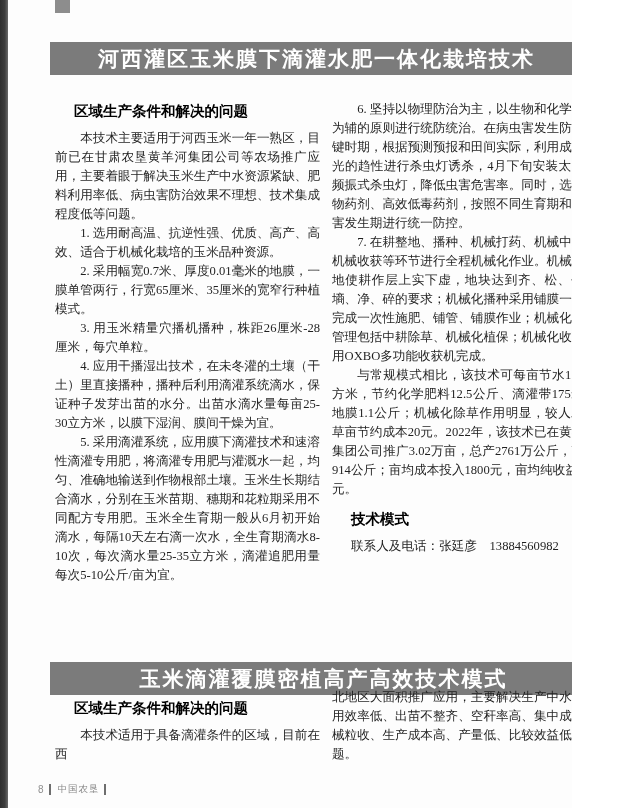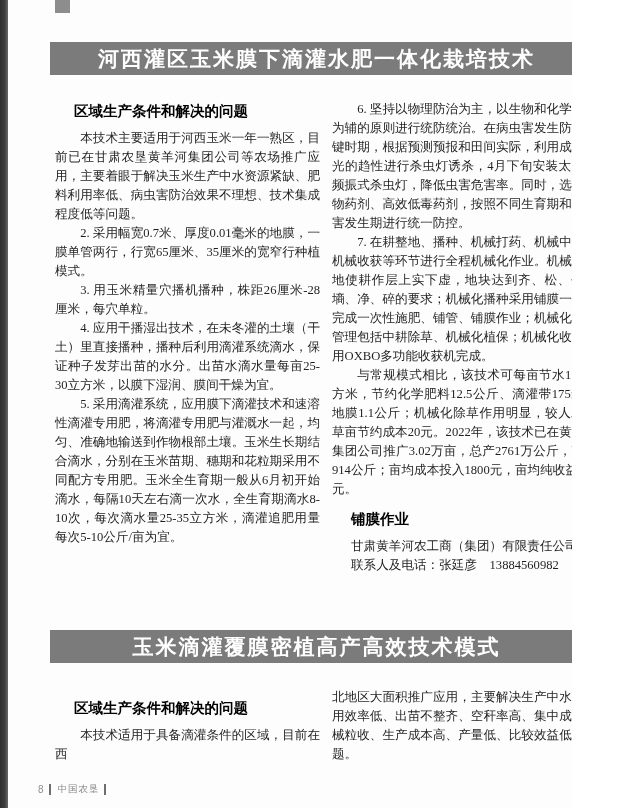--- a/index.html
+++ b/index.html
@@ -19,21 +19,21 @@
   }
   .title-bar {
     position:absolute; left:50px; width:533px; height:33px;
     background:#7b7b7b; color:#ffffff;
     display:flex; align-items:center; justify-content:center;
     font-family:"Liberation Sans", sans-serif;
     font-weight:bold; font-size:21px; letter-spacing:2px;
     white-space:nowrap;
   }
   .title-bar-1 { top:42px; }
-  .title-bar-2 { top:630px; }
+  .title-bar-2 { top:662px;padding-left:7px; }
   .cols {
     position:absolute; left:55px; width:542px;
     display:flex; gap:12px;
   }
   .cols-1 { top:100px; }
   .cols-2 { top:688px; }
   .col {
     width:265px;
     font-size:12.6px; line-height:19px;
     text-align:justify;
@@ -70,31 +70,31 @@
   <div class="corner-mark"></div>
 
   <header class="title-bar title-bar-1">
     <span>河西灌区玉米膜下滴灌水肥一体化栽培技术</span>
   </header>
 
   <div class="cols cols-1">
     <div class="col">
       <h3 class="sec first">区域生产条件和解决的问题</h3>
       <p>本技术主要适用于河西玉米一年一熟区，目前已在甘肃农垦黄羊河集团公司等农场推广应用，主要着眼于解决玉米生产中水资源紧缺、肥料利用率低、病虫害防治效果不理想、技术集成程度低等问题。</p>
+      <p>1. 选用耐高温、抗逆性强、优质、高产、高效、适合于机械化栽培的玉米品种资源。</p>
       <p>2. 采用幅宽0.7米、厚度0.01毫米的地膜，一膜单管两行，行宽65厘米、35厘米的宽窄行种植模式。</p>
       <p>3. 用玉米精量穴播机播种，株距26厘米-28厘米，每穴单粒。</p>
       <p>4. 应用干播湿出技术，在未冬灌的土壤（干土）里直接播种，播种后利用滴灌系统滴水，保证种子发芽出苗的水分。出苗水滴水量每亩25-30立方米，以膜下湿润、膜间干燥为宜。</p>
       <p>5. 采用滴灌系统，应用膜下滴灌技术和速溶性滴灌专用肥，将滴灌专用肥与灌溉水一起，均匀、准确地输送到作物根部土壤。玉米生长期结合滴水，分别在玉米苗期、穗期和花粒期采用不同配方专用肥。玉米全生育期一般从6月初开始滴水，每隔10天左右滴一次水，全生育期滴水8-10次，每次滴水量25-35立方米，滴灌追肥用量每次5-10公斤/亩为宜。</p>
     </div>
     <div class="col">
       <p>6. 坚持以物理防治为主，以生物和化学防治为辅的原则进行统防统治。在病虫害发生防治关键时期，根据预测预报和田间实际，利用成虫对光的趋性进行杀虫灯诱杀，4月下旬安装太阳能频振式杀虫灯，降低虫害危害率。同时，选择生物药剂、高效低毒药剂，按照不同生育期和病虫害发生期进行统一防控。</p>
       <p>7. 在耕整地、播种、机械打药、机械中耕、机械收获等环节进行全程机械化作业。机械耕整地使耕作层上实下虚，地块达到齐、松、平、墒、净、碎的要求；机械化播种采用铺膜一体机完成一次性施肥、铺管、铺膜作业；机械化田间管理包括中耕除草、机械化植保；机械化收获采用OXBO多功能收获机完成。</p>
       <p>与常规模式相比，该技术可每亩节水100立方米，节约化学肥料12.5公斤、滴灌带175米、地膜1.1公斤；机械化除草作用明显，较人工除草亩节约成本20元。2022年，该技术已在黄羊河集团公司推广3.02万亩，总产2761万公斤，亩产914公斤；亩均成本投入1800元，亩均纯收益764元。</p>
-      <h3 class="sec">铺膜作业</h3>
-      <p class="plain">甘肃黄羊河农工商（集团）有限责任公司</p>
+      <h3 class="sec">技术模式</h3>
       <p class="plain">联系人及电话：张廷彦　13884560982</p>
     </div>
   </div>
 
   <header class="title-bar title-bar-2">
     <span>玉米滴灌覆膜密植高产高效技术模式</span>
   </header>
 
   <div class="cols cols-2">
     <div class="col">

